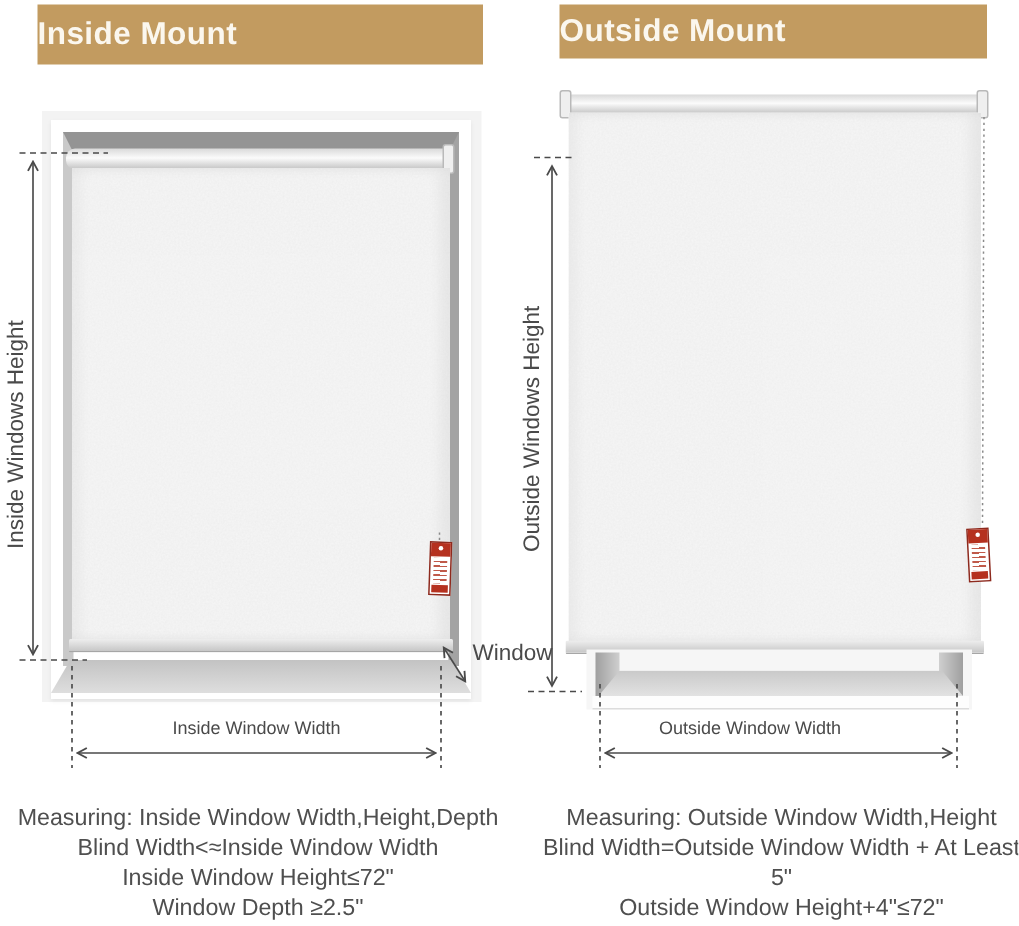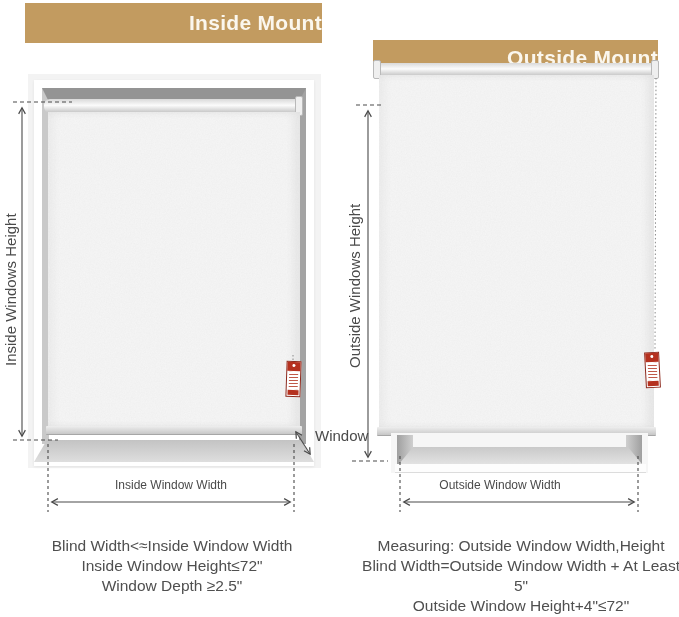--- a/index.html
+++ b/index.html
@@ -3,23 +3,23 @@
 <meta charset="utf-8">
 <style>
   :root{
     --banner:#c29b60; --banner-text:#fbf7ee; --text:#4f4f4f; --dim:#4a4a4a; --tag-red:#b5311f;
   }
   html,body{margin:0;padding:0;background:#fff;}
   .stage{position:relative;width:679px;height:617px;background:#fff;overflow:hidden;
          font-family:"Liberation Sans","DejaVu Sans",sans-serif;color:var(--text);}
   .abs{position:absolute;}
   
-  .banner{background:var(--banner);display:flex;align-items:center;justify-content:flex-end;}
+  .banner{background:var(--banner);display:flex;align-items:center;justify-content:flex-start;}
   .banner-left{left:25px;top:3px;width:297px;height:40px;}
-  .banner-right{left:373px;top:3px;width:285px;height:36px;margin-top:37px;}
+  .banner-right{left:373px;top:3px;width:285px;height:36px;}
   .banner span{color:var(--banner-text);font-size:21px;font-weight:bold;letter-spacing:.3px;}
   
   .wall-left{left:28px;top:74px;width:293px;height:394px;background:#f3f3f3;}
   .frame-left{left:34px;top:80px;width:280px;height:386px;background:#fff;box-shadow:0 1px 3px rgba(0,0,0,.07);}
   .recess-left{left:42px;top:88px;width:264px;height:356px;box-sizing:border-box;
       border-top:14px solid #949494;border-left:7px solid #c9c9c9;border-right:7px solid #a3a3a3;}
   .tube{background:linear-gradient(to bottom,#d9d9d9 0%,#fbfbfb 45%,#c2c2c2 100%);border-radius:6px;}
   .tube-left{left:44px;top:99px;width:258px;height:14px;}
   .cap{background:#efefef;border:1px solid #b9b9b9;border-radius:2px;box-sizing:border-box;}
   .cap-l-right{left:295px;top:96px;width:8px;height:20px;}
@@ -158,20 +158,21 @@
     </g>
   </svg>
 
   <div class="abs vlabel vlabel-left">Inside Windows Height</div>
   <div class="abs wlabel wlabel-left">Inside Window Width</div>
   <div class="abs depth-label">Window</div>
   <div class="abs vlabel vlabel-right">Outside Windows Height</div>
   <div class="abs wlabel wlabel-right">Outside Window Width</div>
 
   <div class="abs notes notes-left">
+    <div>Measuring: Inside Window Width,Height,Depth</div>
     <div>Blind Width&lt;≈Inside Window Width</div>
     <div>Inside Window Height≤72"</div>
     <div>Window Depth ≥2.5"</div>
   </div>
   <div class="abs notes notes-right">
     <div>Measuring: Outside Window Width,Height</div>
     <div>Blind Width=Outside Window Width + At Least 5"</div>
     <div>Outside Window Height+4"≤72"</div>
   </div>
 

